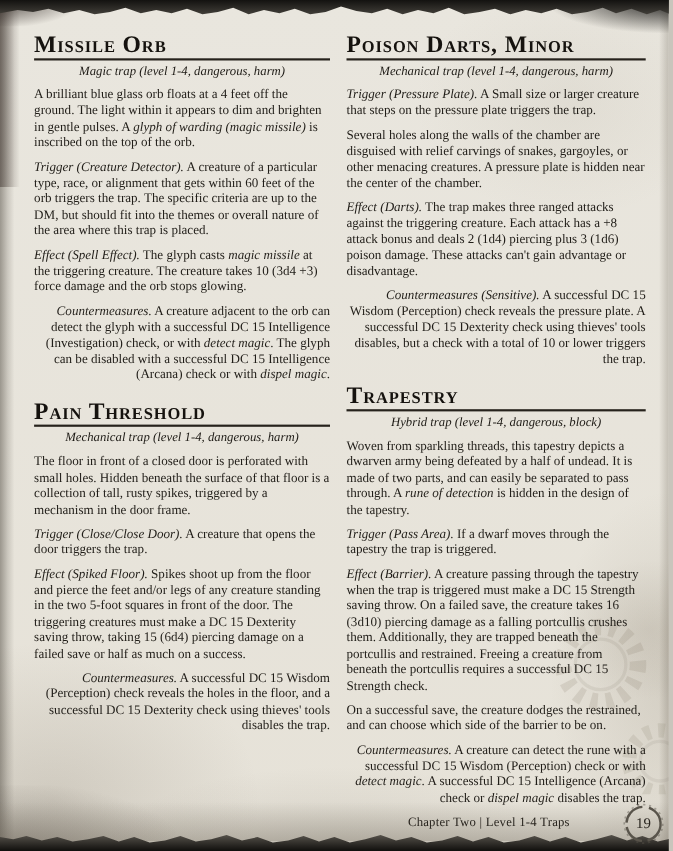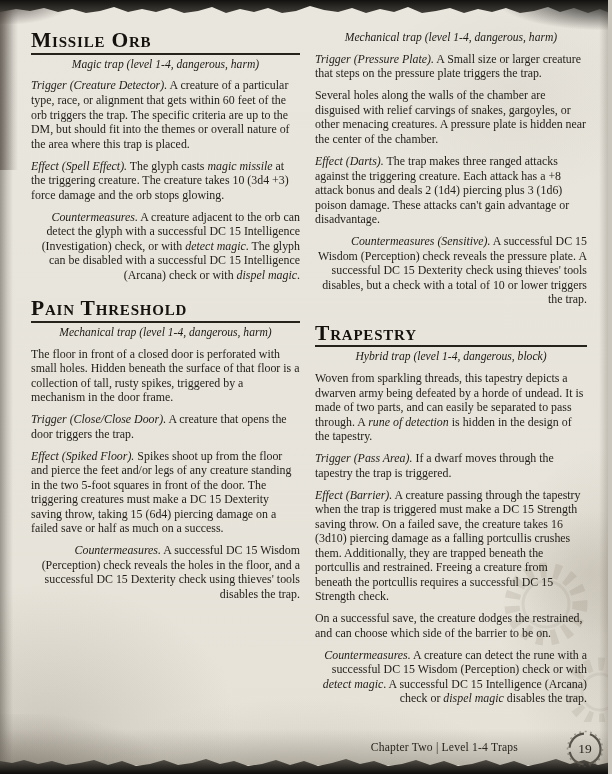--- a/index.html
+++ b/index.html
@@ -96,45 +96,47 @@
     <circle cx="50" cy="52" r="34" fill="none" stroke="rgba(122,112,95,0.16)" stroke-width="15" stroke-dasharray="6.5 7.5"></circle>
     <circle cx="50" cy="52" r="23" fill="none" stroke="rgba(122,112,95,0.12)" stroke-width="3"></circle>
     <circle cx="104" cy="140" r="28" fill="none" stroke="rgba(122,112,95,0.14)" stroke-width="13" stroke-dasharray="6 7"></circle>
     <circle cx="104" cy="140" r="18" fill="none" stroke="rgba(122,112,95,0.10)" stroke-width="3"></circle>
   </svg>
 
   <div class="col col-left">
       <section class="trap">
         <h2 class="trap-title">Missile Orb</h2>
         <div class="subtitle">Magic trap (level 1-4, dangerous, harm)</div>
+        <p class="body"><span class="n">A brilliant blue glass orb floats at a 4 feet off the ground. The light within it appears to dim and brighten in gentle pulses. A </span><span class="i">glyph of warding (magic missile)</span><span class="n"> is inscribed on the top of the orb.</span></p>
         <p class="body"><span class="bi">Trigger (Creature Detector).</span><span class="n"> A creature of a particular type, race, or alignment that gets within 60 feet of the orb triggers the trap. The specific criteria are up to the DM, but should fit into the themes or overall nature of the area where this trap is placed.</span></p>
         <p class="body"><span class="bi">Effect (Spell Effect).</span><span class="n"> The glyph casts </span><span class="i">magic missile</span><span class="n"> at the triggering creature. The creature takes 10 (3d4 +3) force damage and the orb stops glowing.</span></p>
         <p class="body"><span class="bi">Countermeasures.</span><span class="n"> A creature adjacent to the orb can detect the glyph with a successful DC 15 Intelligence (Investigation) check, or with </span><span class="i">detect magic</span><span class="n">. The glyph can be disabled with a successful DC 15 Intelligence (Arcana) check or with </span><span class="i">dispel magic</span><span class="n">.</span></p>
       </section>
       <section class="trap">
         <h2 class="trap-title">Pain Threshold</h2>
         <div class="subtitle">Mechanical trap (level 1-4, dangerous, harm)</div>
         <p class="body"><span class="n">The floor in front of a closed door is perforated with small holes. Hidden beneath the surface of that floor is a collection of tall, rusty spikes, triggered by a mechanism in the door frame.</span></p>
         <p class="body"><span class="bi">Trigger (Close/Close Door).</span><span class="n"> A creature that opens the door triggers the trap.</span></p>
         <p class="body"><span class="bi">Effect (Spiked Floor).</span><span class="n"> Spikes shoot up from the floor and pierce the feet and/or legs of any creature standing in the two 5-foot squares in front of the door. The triggering creatures must make a DC 15 Dexterity saving throw, taking 15 (6d4) piercing damage on a failed save or half as much on a success.</span></p>
         <p class="body"><span class="bi">Countermeasures.</span><span class="n"> A successful DC 15 Wisdom (Perception) check reveals the holes in the floor, and a successful DC 15 Dexterity check using thieves' tools disables the trap.</span></p>
       </section>
     </div>
   <div class="col col-right">
       <section class="trap">
+        <h2 class="trap-title">Poison Darts, Minor</h2>
         <div class="subtitle">Mechanical trap (level 1-4, dangerous, harm)</div>
         <p class="body"><span class="bi">Trigger (Pressure Plate).</span><span class="n"> A Small size or larger creature that steps on the pressure plate triggers the trap.</span></p>
         <p class="body"><span class="n">Several holes along the walls of the chamber are disguised with relief carvings of snakes, gargoyles, or other menacing creatures. A pressure plate is hidden near the center of the chamber.</span></p>
         <p class="body"><span class="bi">Effect (Darts).</span><span class="n"> The trap makes three ranged attacks against the triggering creature. Each attack has a +8 attack bonus and deals 2 (1d4) piercing plus 3 (1d6) poison damage. These attacks can't gain advantage or disadvantage.</span></p>
         <p class="body"><span class="bi">Countermeasures (Sensitive).</span><span class="n"> A successful DC 15 Wisdom (Perception) check reveals the pressure plate. A successful DC 15 Dexterity check using thieves' tools disables, but a check with a total of 10 or lower triggers the trap.</span></p>
       </section>
       <section class="trap">
         <h2 class="trap-title">Trapestry</h2>
         <div class="subtitle">Hybrid trap (level 1-4, dangerous, block)</div>
-        <p class="body"><span class="n">Woven from sparkling threads, this tapestry depicts a dwarven army being defeated by a horde of undead. It is made of two parts, and can easily be separated to pass through. A </span><span class="i">rune of detection</span><span class="n"> is hidden in the design of the tapestry.</span></p>
+        <p class="body"><span class="n">Woven from sparkling threads, this tapestry depicts a dwarven army being defeated by a half of undead. It is made of two parts, and can easily be separated to pass through. A </span><span class="i">rune of detection</span><span class="n"> is hidden in the design of the tapestry.</span></p>
         <p class="body"><span class="bi">Trigger (Pass Area).</span><span class="n"> If a dwarf moves through the tapestry the trap is triggered.</span></p>
         <p class="body"><span class="bi">Effect (Barrier).</span><span class="n"> A creature passing through the tapestry when the trap is triggered must make a DC 15 Strength saving throw. On a failed save, the creature takes 16 (3d10) piercing damage as a falling portcullis crushes them. Additionally, they are trapped beneath the portcullis and restrained. Freeing a creature from beneath the portcullis requires a successful DC 15 Strength check.</span></p>
         <p class="body"><span class="n">On a successful save, the creature dodges the restrained, and can choose which side of the barrier to be on.</span></p>
         <p class="body"><span class="bi">Countermeasures.</span><span class="n"> A creature can detect the rune with a successful DC 15 Wisdom (Perception) check or with </span><span class="i">detect magic</span><span class="n">. A successful DC 15 Intelligence (Arcana) check or </span><span class="i">dispel magic</span><span class="n"> disables the trap.</span></p>
       </section>
     </div>
 
   <div class="footer-text">Chapter Two | Level 1-4 Traps</div>
   <div class="page-badge">
     <svg width="40" height="40">

